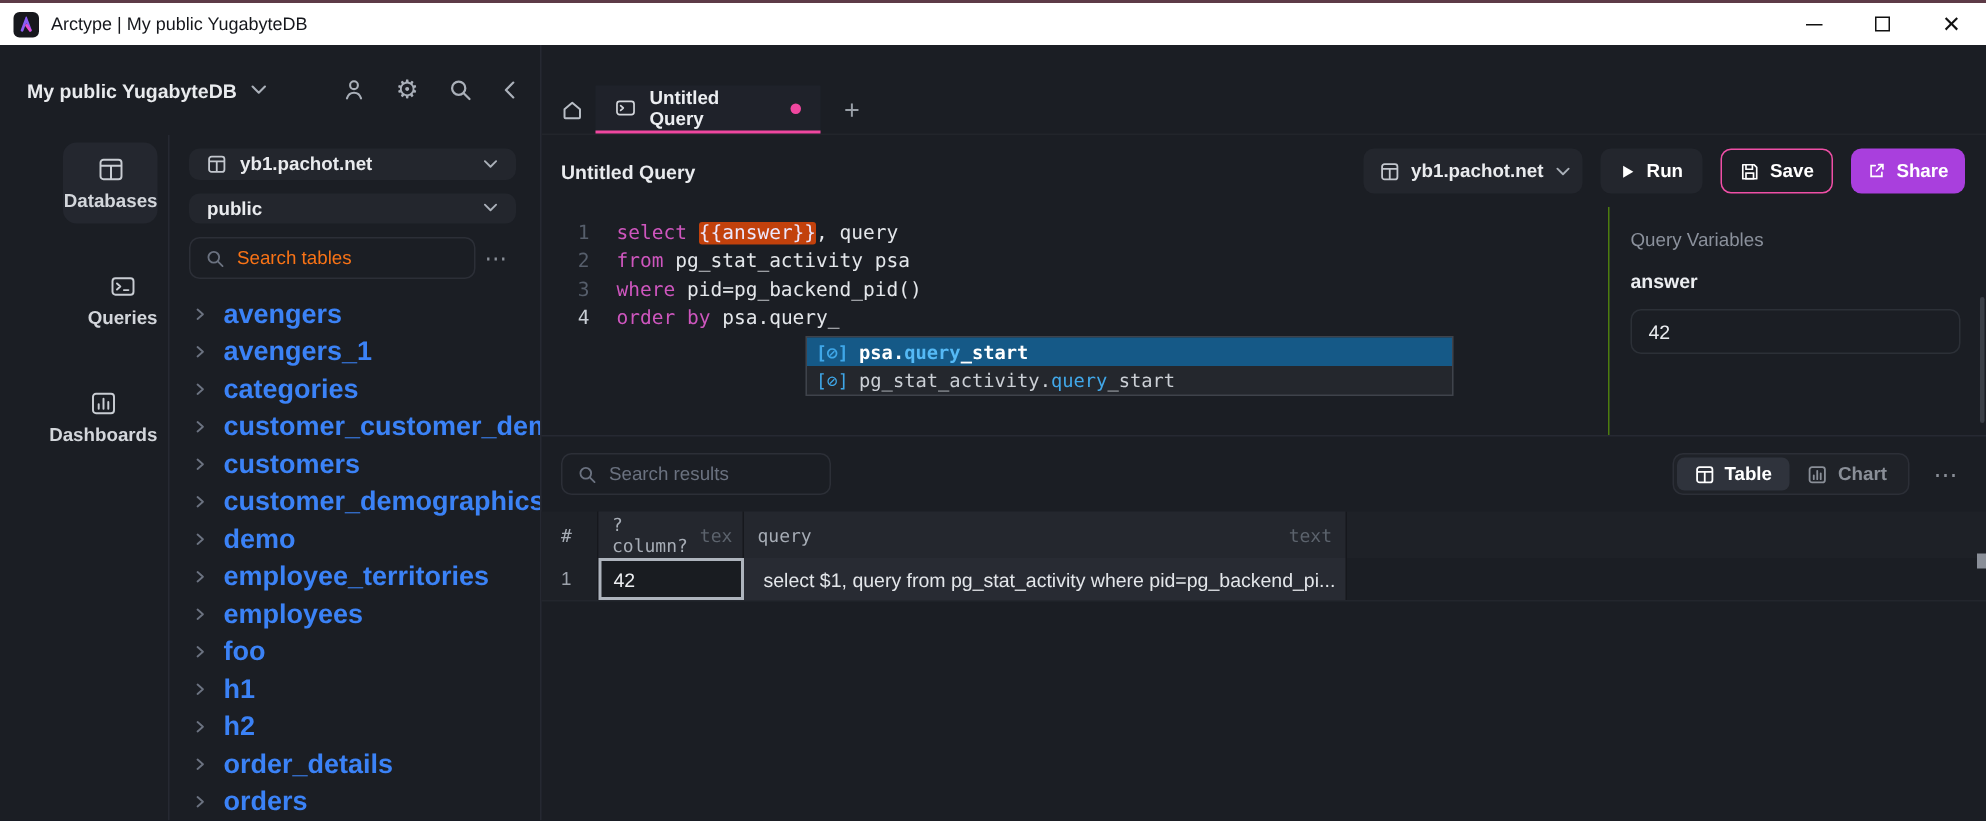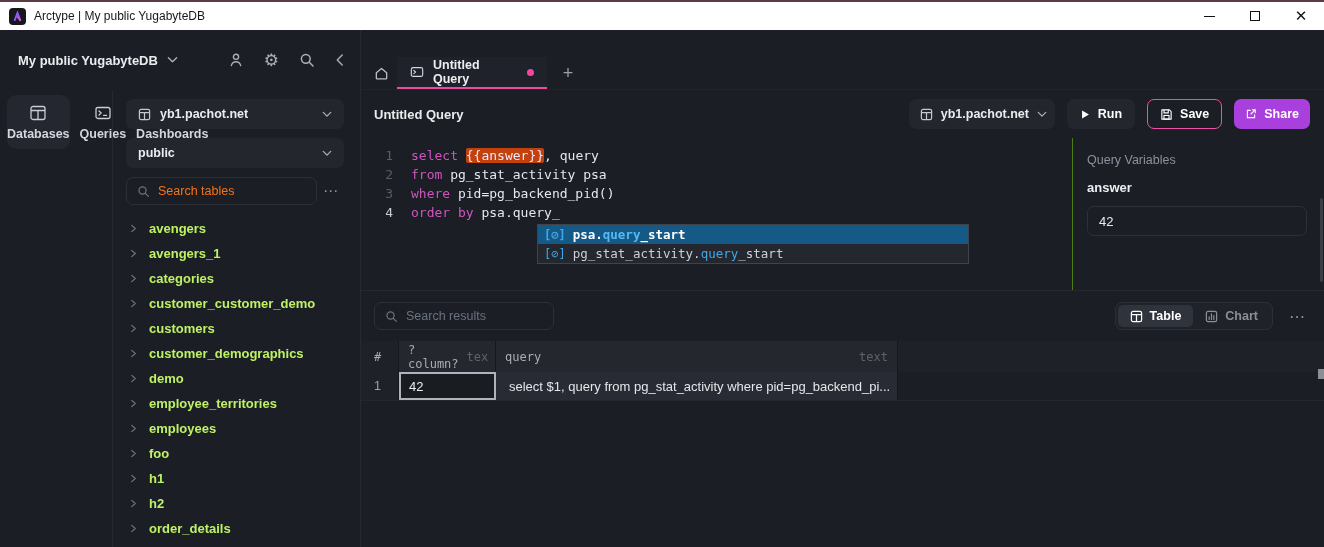--- a/index.html
+++ b/index.html
@@ -20,31 +20,31 @@
   .app { flex:1; display:flex; min-height:0; background:#1b1e24; }
 
   
   .left { width:360px; flex:none; display:flex; flex-direction:column; background:#1b1e24; }
   .left-header { height:60px; flex:none; display:flex; align-items:center; padding:0 16px 0 18px; }
   .workspace { display:flex; align-items:center; gap:9px; color:#e9ebee; font-size:13px; font-weight:700; cursor:pointer; }
   .header-icons { margin-left:auto; display:flex; align-items:center; gap:20px; }
   .hicon { display:flex; align-items:center; justify-content:center; color:#aab0b9; }
   .gear-glyph { font-size:17px; font-family:"DejaVu Sans",sans-serif; line-height:1; color:#aab0b9; }
   .left-body { flex:1; display:flex; min-height:0; overflow:hidden; }
-  .nav-rail { width:112px; flex:none; padding:5px 7px; display:flex; flex-direction:row; gap:10px; }
+  .nav-rail { width:112px; flex:none; padding:5px 7px; display:flex; flex-direction:column; gap:24px;align-items:flex-end; }
   .nav-item { height:54px; border-radius:9px; display:flex; flex-direction:column; align-items:center; justify-content:center; gap:5px; color:#d3d6db; font-size:12.5px; font-weight:600; cursor:pointer; }
   .nav-item.active { background:#24272f; }
   .tables-panel { flex:1; border-left:1px solid #262932; padding:9px 16px 0 13px; display:flex; flex-direction:column; min-width:0; }
   .dropdown { height:30px; background:#23262d; border-radius:7px; display:flex; align-items:center; gap:9px; padding:0 12px; margin-bottom:9px; color:#e9ebee; font-size:12.5px; font-weight:700; cursor:pointer; }
   .dd-chev { margin-left:auto; display:flex; }
   .search-row { display:flex; align-items:center; }
   .side-search { flex:1; height:28px; border:1px solid #2c2f37; border-radius:7px; display:flex; align-items:center; gap:8px; padding:0 10px; color:#f97316; font-size:12.5px; }
   .more-btn { width:27px; text-align:center; color:#8a8f98; font-size:15px; font-family:"DejaVu Sans",sans-serif; cursor:pointer; }
   .tables-list { margin-top:11px; }
-  .tbl-item { height:25px; display:flex; align-items:center; gap:11px; padding-left:3px; color:#bef264; font-size:13px; font-weight:600; cursor:pointer; }
+  .tbl-item { height:25px; display:flex; align-items:center; gap:11px; padding-left:3px; color:#3b82f6; font-size:18px; font-weight:600; cursor:pointer; }
 
   
   .main { flex:1; min-width:0; border-left:1px solid #262932; display:flex; flex-direction:column; }
   .tabbar { height:60px; flex:none; display:flex; align-items:flex-end; padding-left:4px; border-bottom:1px solid #22252b; }
   .home-btn { width:32px; height:32px; display:flex; align-items:center; justify-content:center; cursor:pointer; }
   .tab { height:32px; width:150px; background:#1f222a; display:flex; align-items:center; gap:9px; padding:0 13px; border-bottom:2px solid #f0479f; color:#eceef1; font-size:12.5px; font-weight:600; cursor:pointer; }
   .tab-dot { width:7px; height:7px; border-radius:50%; background:#f0479f; margin-left:auto; }
   .newtab-btn { width:42px; height:32px; display:flex; align-items:center; justify-content:center; color:#9aa0a8; font-size:18px; font-weight:400; cursor:pointer; }
 
   .query-header { height:48px; flex:none; display:flex; align-items:center; padding:0 14px 0 13px; }
@@ -331,20 +331,28 @@
                 </span>
                 <span>h2</span>
               </div>
               <div class="tbl-item">
                 <span>
                   <svg width="9" height="9" viewBox="0 0 10 10">
                     <path d="M3 1.5L7 5 3 8.5" fill="none" stroke="#6b7280" stroke-width="1.4" stroke-linecap="round" stroke-linejoin="round"></path>
                   </svg>
                 </span>
                 <span>order_details</span>
+              </div>
+              <div class="tbl-item">
+                <span>
+                  <svg width="9" height="9" viewBox="0 0 10 10">
+                    <path d="M3 1.5L7 5 3 8.5" fill="none" stroke="#6b7280" stroke-width="1.4" stroke-linecap="round" stroke-linejoin="round"></path>
+                  </svg>
+                </span>
+                <span>orders</span>
               </div>
             </div>
         </div>
       </div>
     </aside>
 
     <main class="main">
       <div class="tabbar">
         <div class="home-btn">
           <span>

